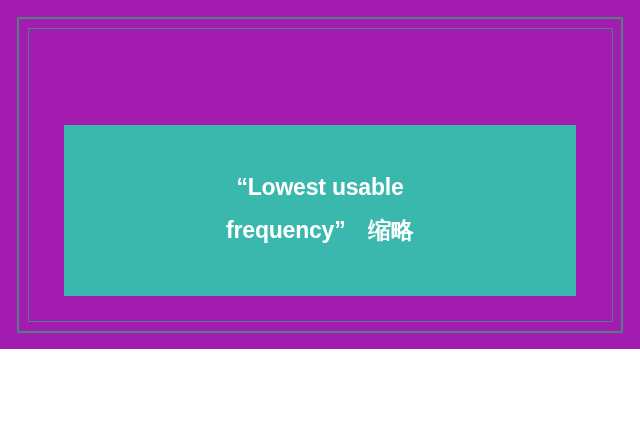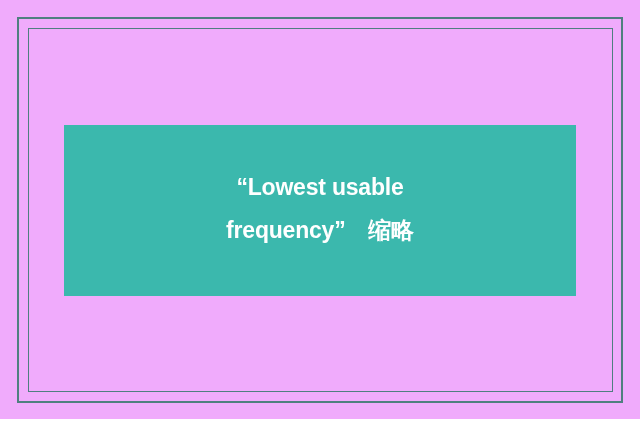--- a/index.html
+++ b/index.html
@@ -9,22 +9,22 @@
   body {
     width: 640px;
     height: 425px;
     overflow: hidden;
     font-family: "Liberation Sans", "DejaVu Sans", sans-serif;
   }
 
   #slide-canvas {
     position: relative;
     width: 640px;
-    height: 419px;
-    background: #f0abfc;
+    height: 349px;
+    background: #a21caf;
     box-sizing: border-box;
   }
 
   
   .frame-outer {
     position: absolute;
     left: 17px;
     top: 17px;
     right: 17px;
     bottom: 16px;

